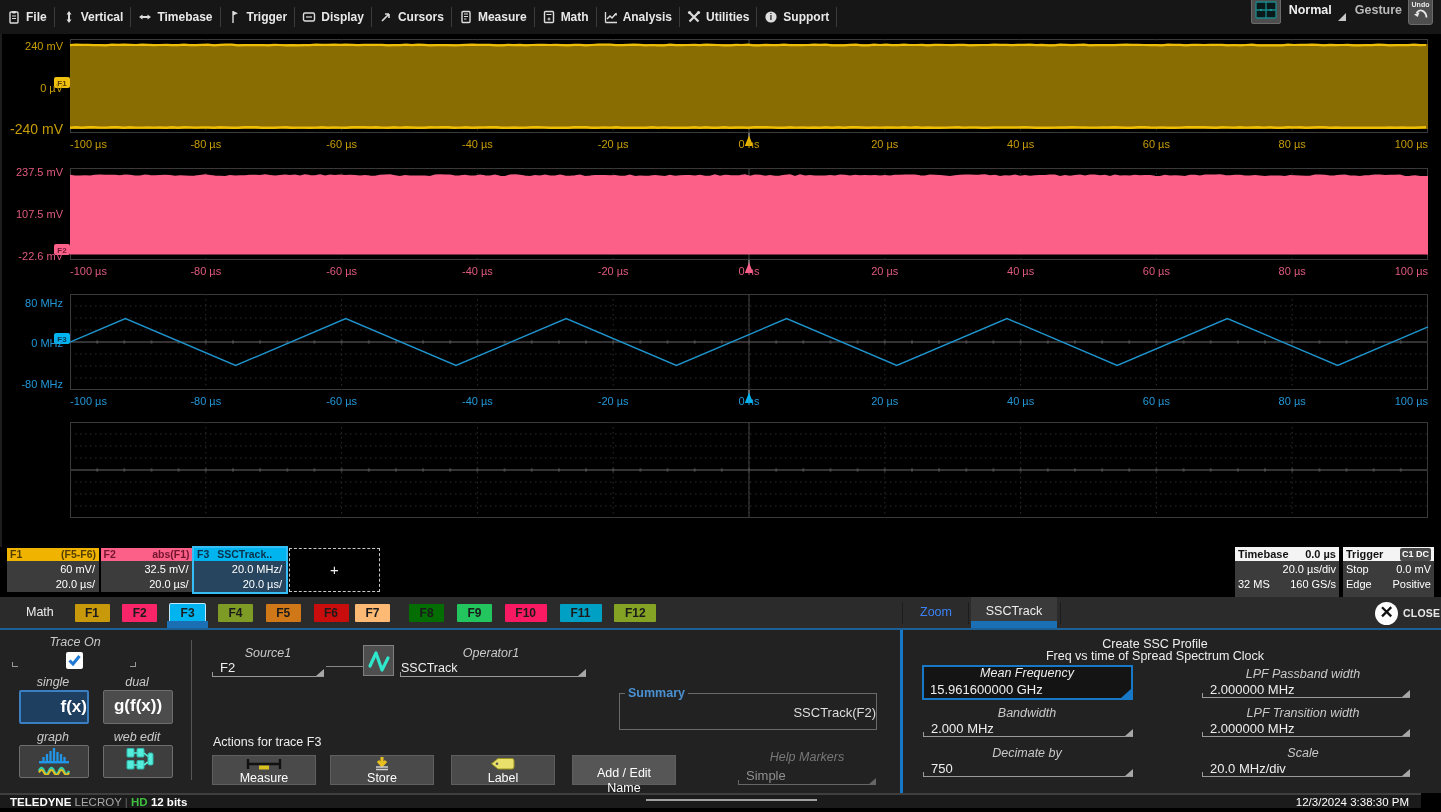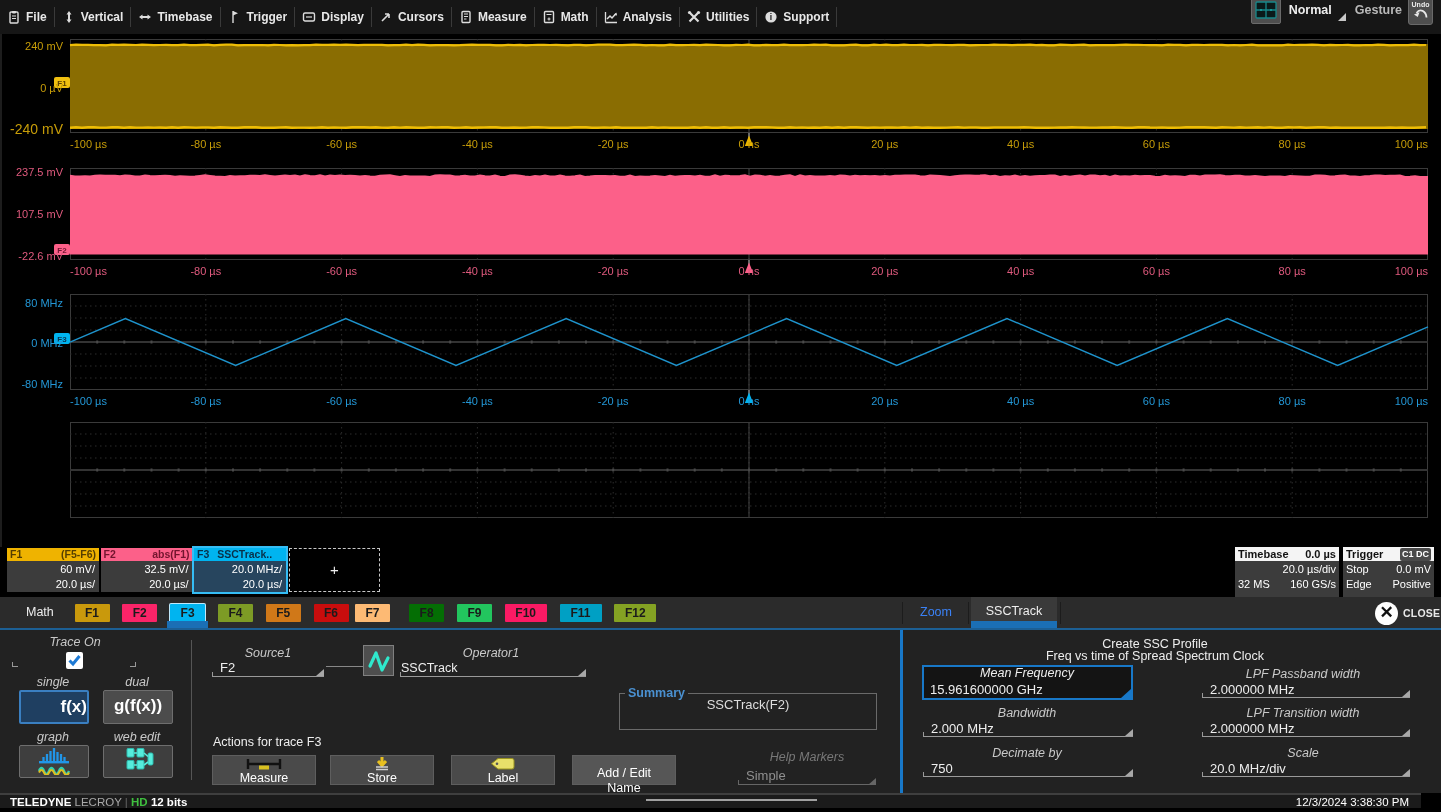--- a/index.html
+++ b/index.html
@@ -71,21 +71,21 @@
 #graphbtn { left:19px; top:115px; width:70px; height:33px; background:#3e3e3e; }
 #webbtn { left:103px; top:115px; width:70px; height:33px; background:#3e3e3e; }
 .ddl { position:absolute; border-bottom:1px solid #9a9a9a; color:#eee; font-size:13px; }
 .ddl i { position:absolute; right:0; bottom:0; width:0; height:0; border-left:8.5px solid transparent; border-bottom:7.5px solid #a8a8a8; }
 .ddl b { position:absolute; left:0; bottom:0; width:1px; height:4px; background:#9a9a9a; }
 .abtn { position:absolute; top:125px; width:104px; height:30px; background:#4a4a4a; border:1px solid #5e5e5e;
   color:#fff; font-size:12.5px; text-align:center; }
 #summary { position:absolute; left:619px; top:63px; width:258px; height:37px; border:1px solid #6a6a6a; }
 #summary .cap { position:absolute; left:5px; top:-8px; background:#222; padding:0 3px; color:#4a90d0;
   font-weight:bold; font-size:12.5px; }
-#summary .val { color:#ddd; font-size:13px; text-align:center; margin-top:3px; }
+#summary .val { color:#ddd; font-size:13px; text-align:right; margin-top:11px; }
 #meanf { position:absolute; left:922px; top:35px; width:211px; height:35px; border:2px solid #1878c8; background:#141414; }
 #meanf:after { content:""; position:absolute; right:0; bottom:0; border-left:10px solid transparent; border-bottom:9px solid #1878c8; }
 #statusbar { position:absolute; left:0; top:793px; width:1421px; height:15px; background:#1b1b1b; border-top:2px solid #3f3f3f;
   color:#fff; font-size:11.5px; }
 </style></head>
 <body>
 <div id="root">
 
 <div id="wave">
 <div style="position:absolute;left:0;top:34px;width:2px;height:513px;background:#1d1d1d"></div>

